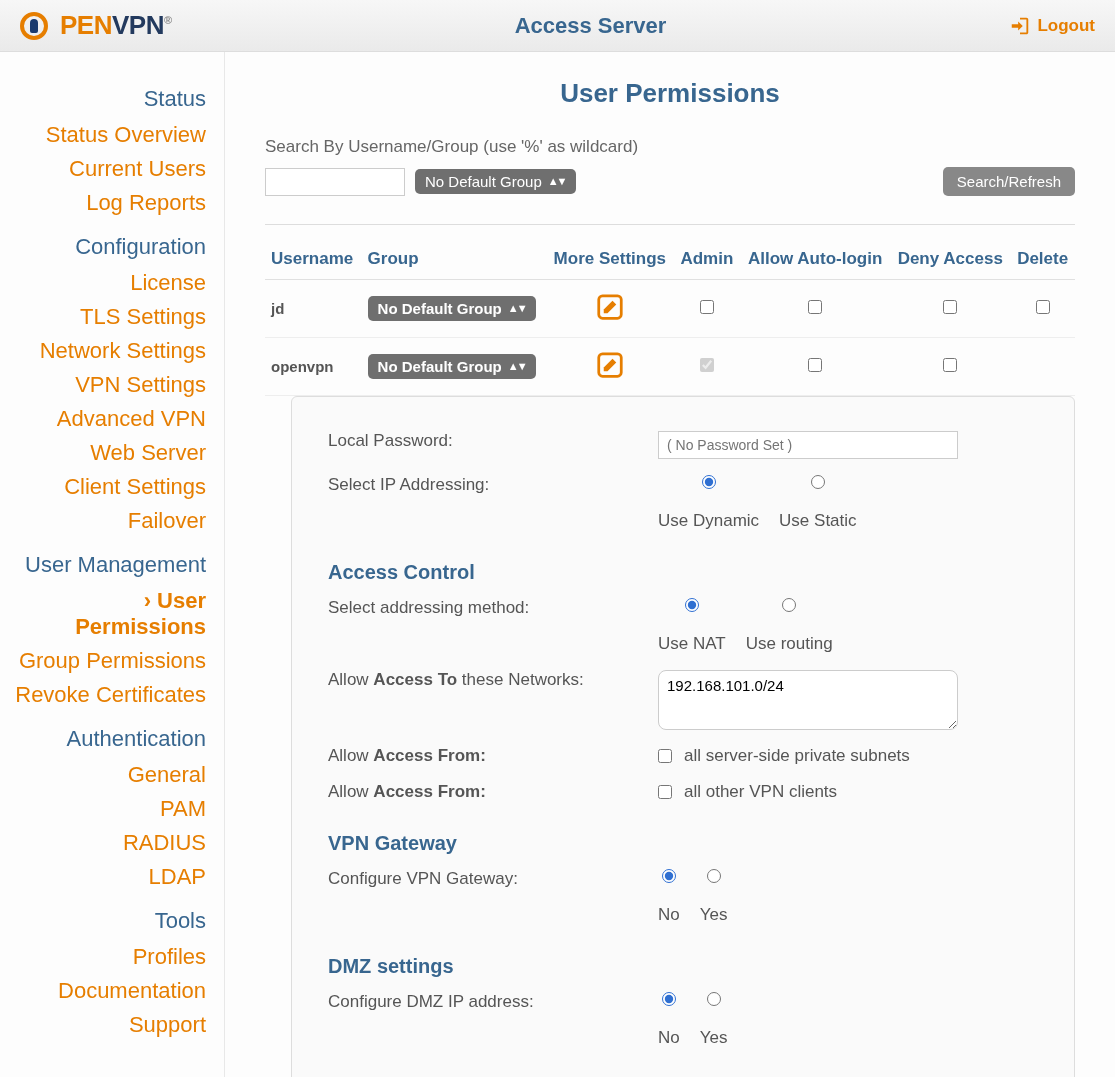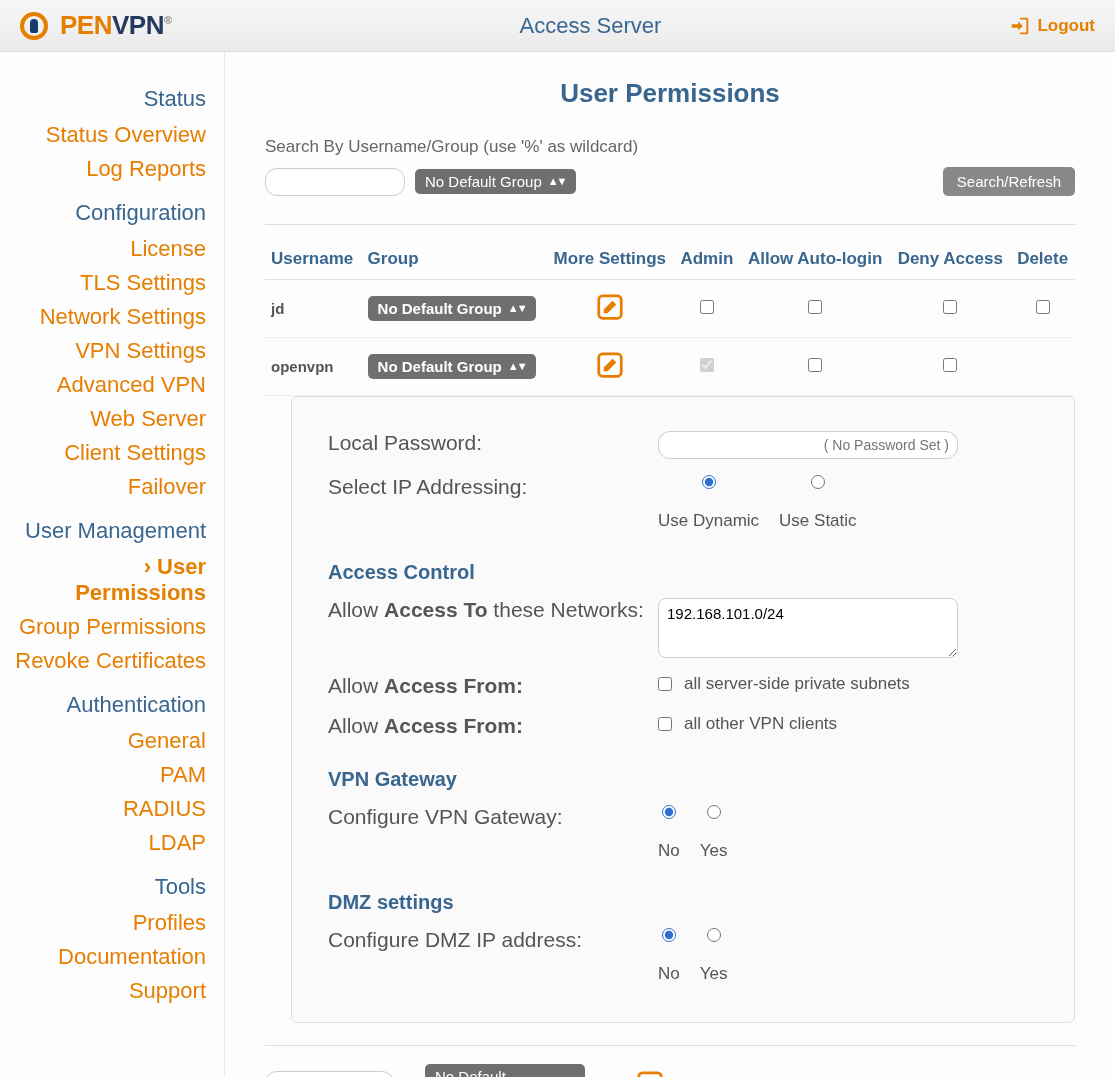--- a/index.html
+++ b/index.html
@@ -5,48 +5,48 @@
 * { box-sizing: border-box; margin: 0; padding: 0; }
 body { font-family: "Helvetica Neue", Arial, sans-serif; background: #fdfdfd; color: #555; font-size: 15px; }
 .topbar { display: flex; align-items: center; justify-content: space-between; padding: 10px 20px; background: linear-gradient(#f7f7f7, #eaeaea); border-bottom: 1px solid #ddd; }
 .logo { display: flex; align-items: center; gap: 2px; }
 .logo-icon { width: 28px; height: 28px; border: 4px solid #e67e00; border-radius: 50%; display: inline-flex; align-items: center; justify-content: center; }
 .keyhole { width: 8px; height: 14px; background: #1a3a6e; border-radius: 4px 4px 2px 2px; }
 .logo-text { font-size: 26px; font-weight: 700; letter-spacing: -0.5px; margin-left: 10px; }
 .logo-text .orange { color: #e67e00; }
 .logo-text .navy { color: #233a5e; }
 .logo-reg { font-size: 11px; color: #888; vertical-align: super; }
-.topbar-title { color: #38668f; font-size: 22px; font-weight: 400; }
+.topbar-title { color: #38668f; font-size: 22px; font-weight: 700; }
 .logout { display: flex; align-items: center; gap: 6px; color: #e67e00; font-weight: 600; font-size: 17px; text-decoration: none; }
 .logout-icon { width: 22px; height: 22px; fill: #e67e00; }
 .wrap { display: flex; }
 .sidebar { width: 225px; padding: 20px 18px 20px 10px; text-align: right; border-right: 1px solid #e8e8e8; }
 .sidebar h3 { color: #38668f; font-size: 22px; font-weight: 500; margin: 14px 0 6px; }
 .sidebar a { display: block; color: #e67e00; font-size: 22px; text-decoration: none; padding: 4px 0; }
 .sidebar a.active { font-weight: 700; }
 .sidebar a.active:before { content: "› "; }
 .main { flex: 1; padding: 20px 40px; }
 .page-title { color: #38668f; font-size: 26px; font-weight: 700; text-align: center; margin: 6px 0 28px; }
 .search-label { color: #666; font-size: 17px; margin-bottom: 10px; }
 .search-row { display: flex; align-items: center; gap: 10px; }
-.text-input { border: 1px solid #ccc; border-radius: 12px; padding: 5px 8px; font-size: 14px; background:#fff;text-align:right; }
+.text-input { border: 1px solid #ccc; border-radius: 0; padding: 5px 8px; font-size: 14px; background:#fff; }
 .search-input { width: 140px; }
 .select-pill { background: #6f6f6f; color: #fff; border-radius: 5px; padding: 4px 10px; font-size: 15px; display: inline-flex; align-items: center; gap: 6px; cursor: pointer; }
 .select-pill .chev { font-size: 11px; line-height: 1; letter-spacing: -2px; }
 .btn-gray { background: #888; color: #fff; border: none; border-radius: 5px; padding: 6px 14px; font-size: 15px; margin-left: auto; cursor: pointer; }
 .sep { border-top: 1px solid #ddd; margin: 28px 0 14px; }
 table.users { width: 100%; border-collapse: collapse; }
 table.users th { text-align: center; color: #38668f; font-size: 17px; font-weight: 700; padding: 10px 6px; border-bottom: 1px solid #e0e0e0; vertical-align: bottom; }
 table.users th.left { text-align: left; }
 table.users td { padding: 12px 6px; border-bottom: 1px solid #eee; text-align: center; vertical-align: middle; }
 table.users td.left { text-align: left; font-weight: 700; color: #555; }
 .edit-icon { width: 30px; height: 30px; stroke: #e67e00; fill: none; stroke-width: 2.2; cursor: pointer; display: inline-block; }
 .sub-panel { margin: 0 0 0 26px; border: 1px solid #ddd; border-radius: 6px; padding: 26px 36px 30px; background: #fafafa; }
 .form-row { display: flex; align-items: flex-start; padding: 8px 0; }
-.form-row .lab { width: 330px; color: #555; font-size: 21px; }
+.form-row .lab { width: 330px; color: #555; font-size: 17px; }
 .form-row .lab b { font-weight: 700; }
 .form-row .ctrl { flex: 1; display: flex; gap: 8px; align-items: center; font-size: 17px; color: #555; }
 .section-h { color: #38668f; font-size: 20px; font-weight: 700; margin: 22px 0 6px; }
 .radio-lbl { display: inline-flex; align-items: center; gap: 22px; margin-right: 12px; flex-direction: column; }
 textarea.net { width: 300px; height: 60px; border: 1px solid #ccc; border-radius: 8px; padding: 6px 8px; font-family: inherit; font-size: 15px; }
 .pw-input { width: 300px; color: #888; }
 .chk-lbl { display: inline-flex; align-items: center; gap: 12px; font-size: 17px; color: #555; }
 input[type=checkbox], input[type=radio] { width: 14px; height: 14px; }
 input[type=radio] { accent-color: #2f6fd1; }
 .newrow { display:grid; grid-template-columns: 160px 160px 1fr 70px 70px 80px 80px 60px; align-items:center; gap:0; padding-top: 18px; border-top:1px solid #ddd; margin-top:22px;}
@@ -69,20 +69,21 @@
         <path d="M10 17l5-5-5-5v3H3v4h7v3zM19 3h-7v2h7v14h-7v2h7c1.1 0 2-.9 2-2V5c0-1.1-.9-2-2-2z"></path>
       </svg>
     <span>Logout</span>
   </a>
 </div>
 
 <div class="wrap">
   <nav class="sidebar">
     <h3>Status</h3>
     <a>Status Overview</a>
+    <a>Current Users</a>
     <a>Log Reports</a>
 
     <h3>Configuration</h3>
     <a>License</a>
     <a>TLS Settings</a>
     <a>Network Settings</a>
     <a>VPN Settings</a>
     <a>Advanced VPN</a>
     <a>Web Server</a>
     <a>Client Settings</a>
@@ -182,20 +183,33 @@
             </label>
           <label class="radio-lbl">
               <input type="radio" name="ip" style="">
               <span>Use Static</span>
             </label>
         </div>
       </div>
 
       <div class="section-h">Access Control</div>
       <div class="form-row">
+        <div class="lab">Select addressing method:</div>
+        <div class="ctrl">
+          <label class="radio-lbl">
+              <input type="radio" name="am" checked="" style="">
+              <span>Use NAT</span>
+            </label>
+          <label class="radio-lbl">
+              <input type="radio" name="am" style="">
+              <span>Use routing</span>
+            </label>
+        </div>
+      </div>
+      <div class="form-row">
         <div class="lab"><span>Allow </span><b>Access To</b><span> these Networks:</span></div>
         <div class="ctrl">
             <textarea class="net" style="">192.168.101.0/24</textarea>
           </div>
       </div>
       <div class="form-row">
         <div class="lab"><span>Allow </span><b>Access From:</b></div>
         <div class="ctrl">
             <label class="chk-lbl">
               <input type="checkbox" style="">

